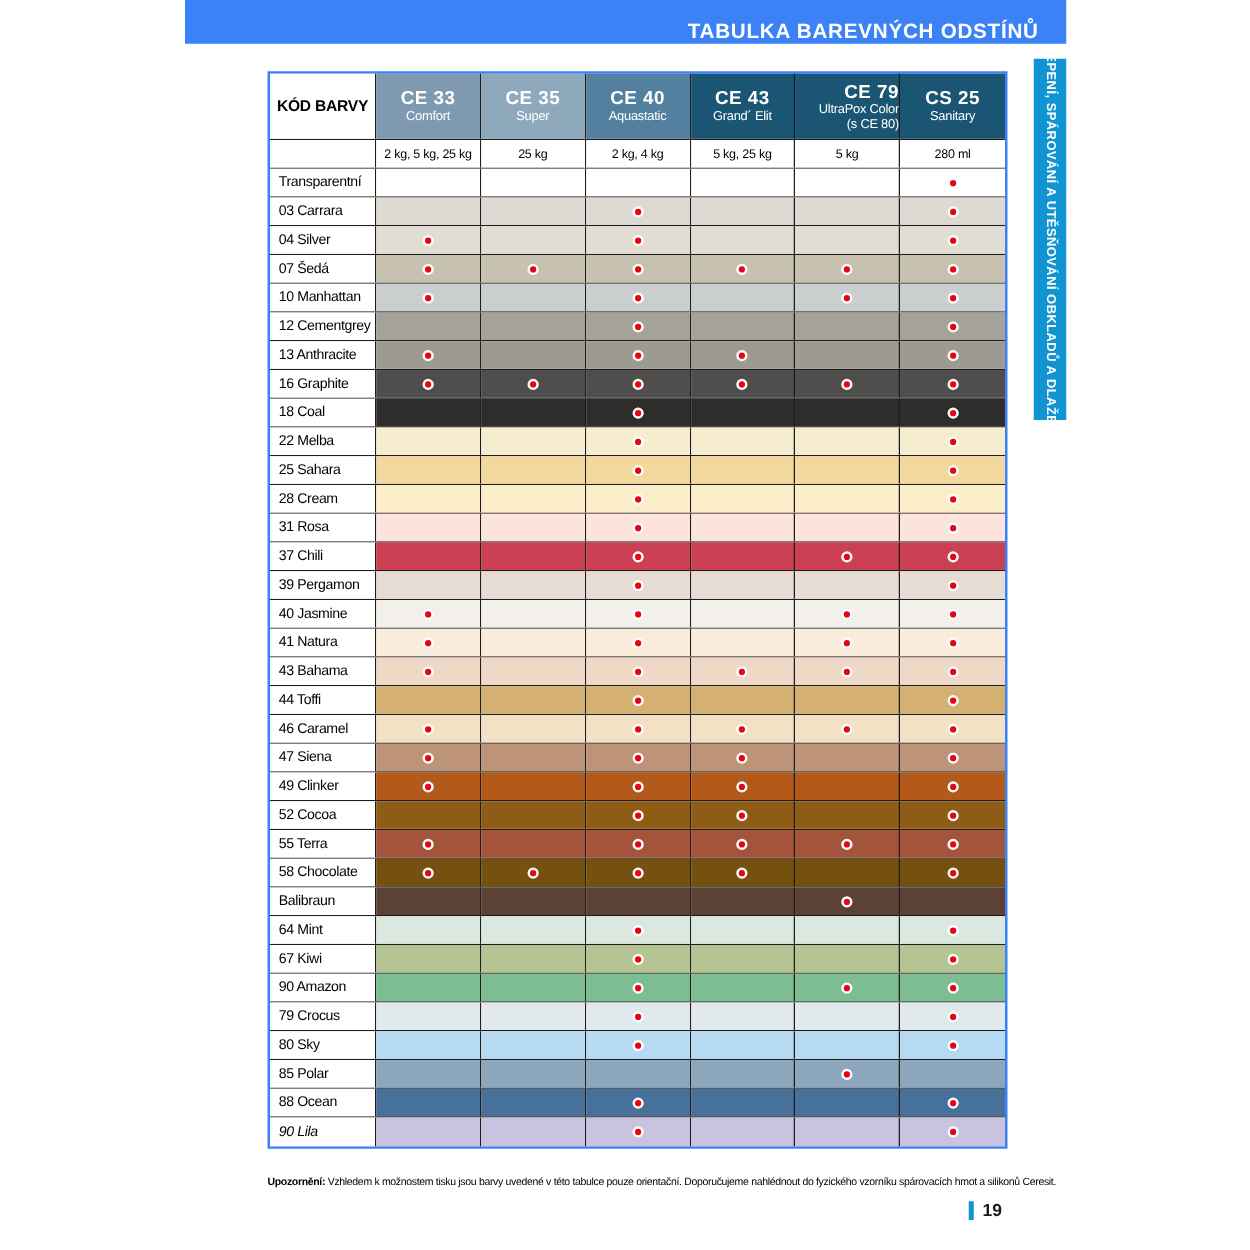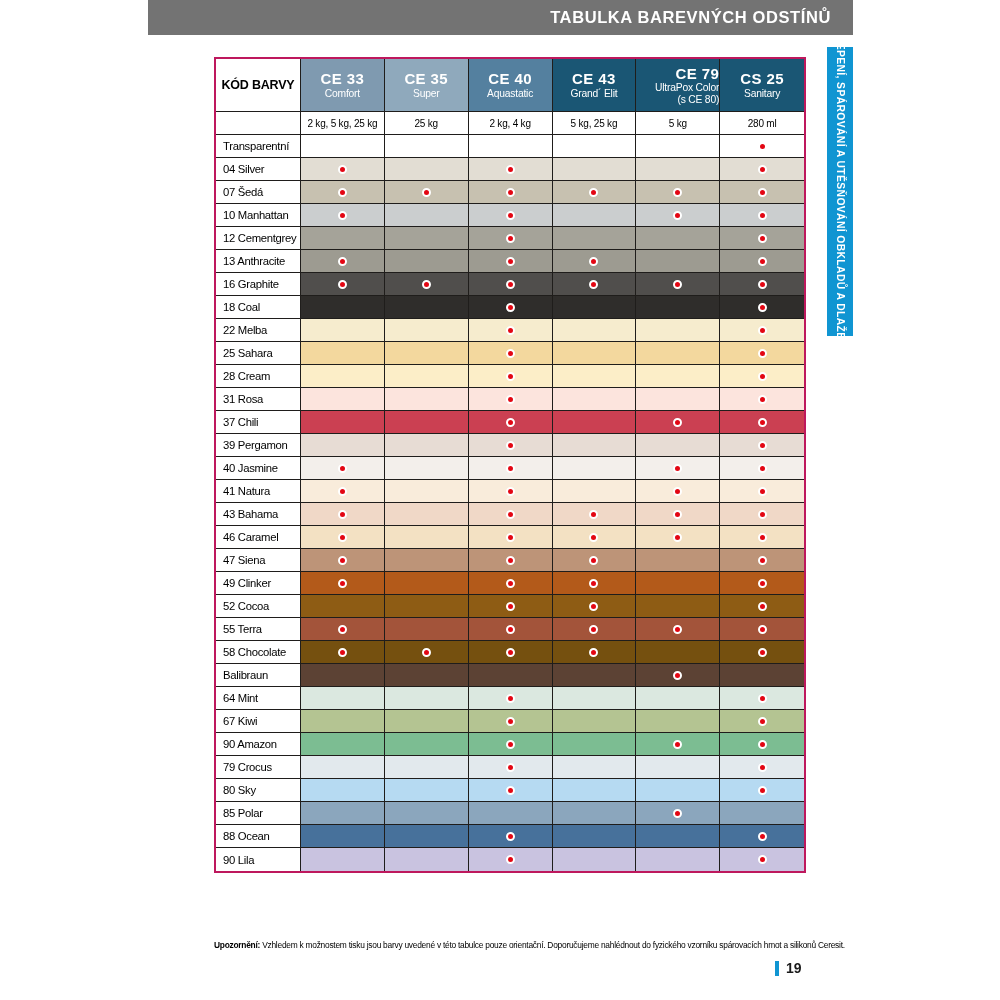--- a/index.html
+++ b/index.html
@@ -2,38 +2,38 @@
 <html><head>
 <meta charset="utf-8">
 <style>
   * { margin:0; padding:0; box-sizing:border-box; }
   html,body { width:1000px; height:1000px; background:#ffffff;
               font-family:"Liberation Sans", sans-serif; }
   .page { position:relative; width:1000px; height:1000px; background:#fff; overflow:hidden; }
 
   
   .title-bar { position:absolute; left:148px; top:0; width:705px; height:35px;
-               background:#737373; display:flex; align-items:center; justify-content:flex-end;
+               background:#3b82f6; display:flex; align-items:flex-end; justify-content:flex-end;
                padding-right:22px;padding-left:40px; }
   .title-bar span { color:#fff; font-weight:bold; font-size:16.5px; letter-spacing:0.6px; }
 
   
   .side-tab { position:absolute; left:827px; top:47px; width:26px; height:289px;
               background:#1095d2; display:flex; align-items:center; justify-content:center; }
   .side-tab-text { writing-mode:vertical-rl; color:#fff; font-weight:bold;
                    font-size:10.3px; letter-spacing:0.4px; white-space:nowrap; }
 
   
   .color-table { position:absolute; left:214px; top:57px; width:592px;
-                 border:2px solid #be185d; background:#fff; }
+                 border:2px solid #3b82f6; background:#fff; }
   .row { display:grid; grid-template-columns:85px repeat(6,1fr); height:23px;
          border-bottom:1px solid #1f1d1b; }
   .row.header-row { height:53px; }
   .row:last-child { border-bottom:none; }
-  #table-body .row:last-child { border-bottom:none; }
+  #table-body .row:last-child { border-bottom:none;font-style:italic; }
   .cell { border-right:1px solid #1f1d1b; display:flex; align-items:center;
           justify-content:center; overflow:hidden; }
   .cell:last-child { border-right:none; }
 
   .corner-cell { font-weight:bold; font-size:12.5px; letter-spacing:-0.2px; color:#000; background:#fff; }
   .head-cell { flex-direction:column; color:#fff; line-height:1.15; }
   .head-code { font-weight:bold; font-size:15px; letter-spacing:0.4px; }
   .head-name { font-size:10.3px; letter-spacing:-0.2px; }
 
   .pkg-cell, .pkg-corner { font-size:10px; color:#000; background:#fff; letter-spacing:-0.2px; }
@@ -110,20 +110,33 @@
           <div class="cell color-cell" style="background: rgb(255, 255, 255);"></div>
           <div class="cell color-cell" style="background: rgb(255, 255, 255);"></div>
           <div class="cell color-cell" style="background: rgb(255, 255, 255);"></div>
           <div class="cell color-cell" style="background: rgb(255, 255, 255);"></div>
           <div class="cell color-cell" style="background: rgb(255, 255, 255);"></div>
           <div class="cell color-cell" style="background: rgb(255, 255, 255);">
             <div class="dot" style="background: rgb(227, 6, 19);"></div>
           </div>
         </div>
         <div class="row">
+          <div class="cell label-cell">03 Carrara</div>
+          <div class="cell color-cell" style="background: rgb(222, 218, 211);"></div>
+          <div class="cell color-cell" style="background: rgb(222, 218, 211);"></div>
+          <div class="cell color-cell" style="background: rgb(222, 218, 211);">
+            <div class="dot" style="background: rgb(227, 6, 19);"></div>
+          </div>
+          <div class="cell color-cell" style="background: rgb(222, 218, 211);"></div>
+          <div class="cell color-cell" style="background: rgb(222, 218, 211);"></div>
+          <div class="cell color-cell" style="background: rgb(222, 218, 211);">
+            <div class="dot" style="background: rgb(227, 6, 19);"></div>
+          </div>
+        </div>
+        <div class="row">
           <div class="cell label-cell">04 Silver</div>
           <div class="cell color-cell" style="background: rgb(226, 221, 211);">
             <div class="dot" style="background: rgb(227, 6, 19);"></div>
           </div>
           <div class="cell color-cell" style="background: rgb(226, 221, 211);"></div>
           <div class="cell color-cell" style="background: rgb(226, 221, 211);">
             <div class="dot" style="background: rgb(227, 6, 19);"></div>
           </div>
           <div class="cell color-cell" style="background: rgb(226, 221, 211);"></div>
           <div class="cell color-cell" style="background: rgb(226, 221, 211);"></div>
@@ -356,20 +369,33 @@
           <div class="cell color-cell" style="background: rgb(240, 216, 199);">
             <div class="dot" style="background: rgb(227, 6, 19);"></div>
           </div>
           <div class="cell color-cell" style="background: rgb(240, 216, 199);">
             <div class="dot" style="background: rgb(227, 6, 19);"></div>
           </div>
           <div class="cell color-cell" style="background: rgb(240, 216, 199);">
             <div class="dot" style="background: rgb(227, 6, 19);"></div>
           </div>
           <div class="cell color-cell" style="background: rgb(240, 216, 199);">
+            <div class="dot" style="background: rgb(227, 6, 19);"></div>
+          </div>
+        </div>
+        <div class="row">
+          <div class="cell label-cell">44 Toffi</div>
+          <div class="cell color-cell" style="background: rgb(212, 177, 113);"></div>
+          <div class="cell color-cell" style="background: rgb(212, 177, 113);"></div>
+          <div class="cell color-cell" style="background: rgb(212, 177, 113);">
+            <div class="dot" style="background: rgb(227, 6, 19);"></div>
+          </div>
+          <div class="cell color-cell" style="background: rgb(212, 177, 113);"></div>
+          <div class="cell color-cell" style="background: rgb(212, 177, 113);"></div>
+          <div class="cell color-cell" style="background: rgb(212, 177, 113);">
             <div class="dot" style="background: rgb(227, 6, 19);"></div>
           </div>
         </div>
         <div class="row">
           <div class="cell label-cell">46 Caramel</div>
           <div class="cell color-cell" style="background: rgb(243, 225, 195);">
             <div class="dot" style="background: rgb(227, 6, 19);"></div>
           </div>
           <div class="cell color-cell" style="background: rgb(243, 225, 195);"></div>
           <div class="cell color-cell" style="background: rgb(243, 225, 195);">

